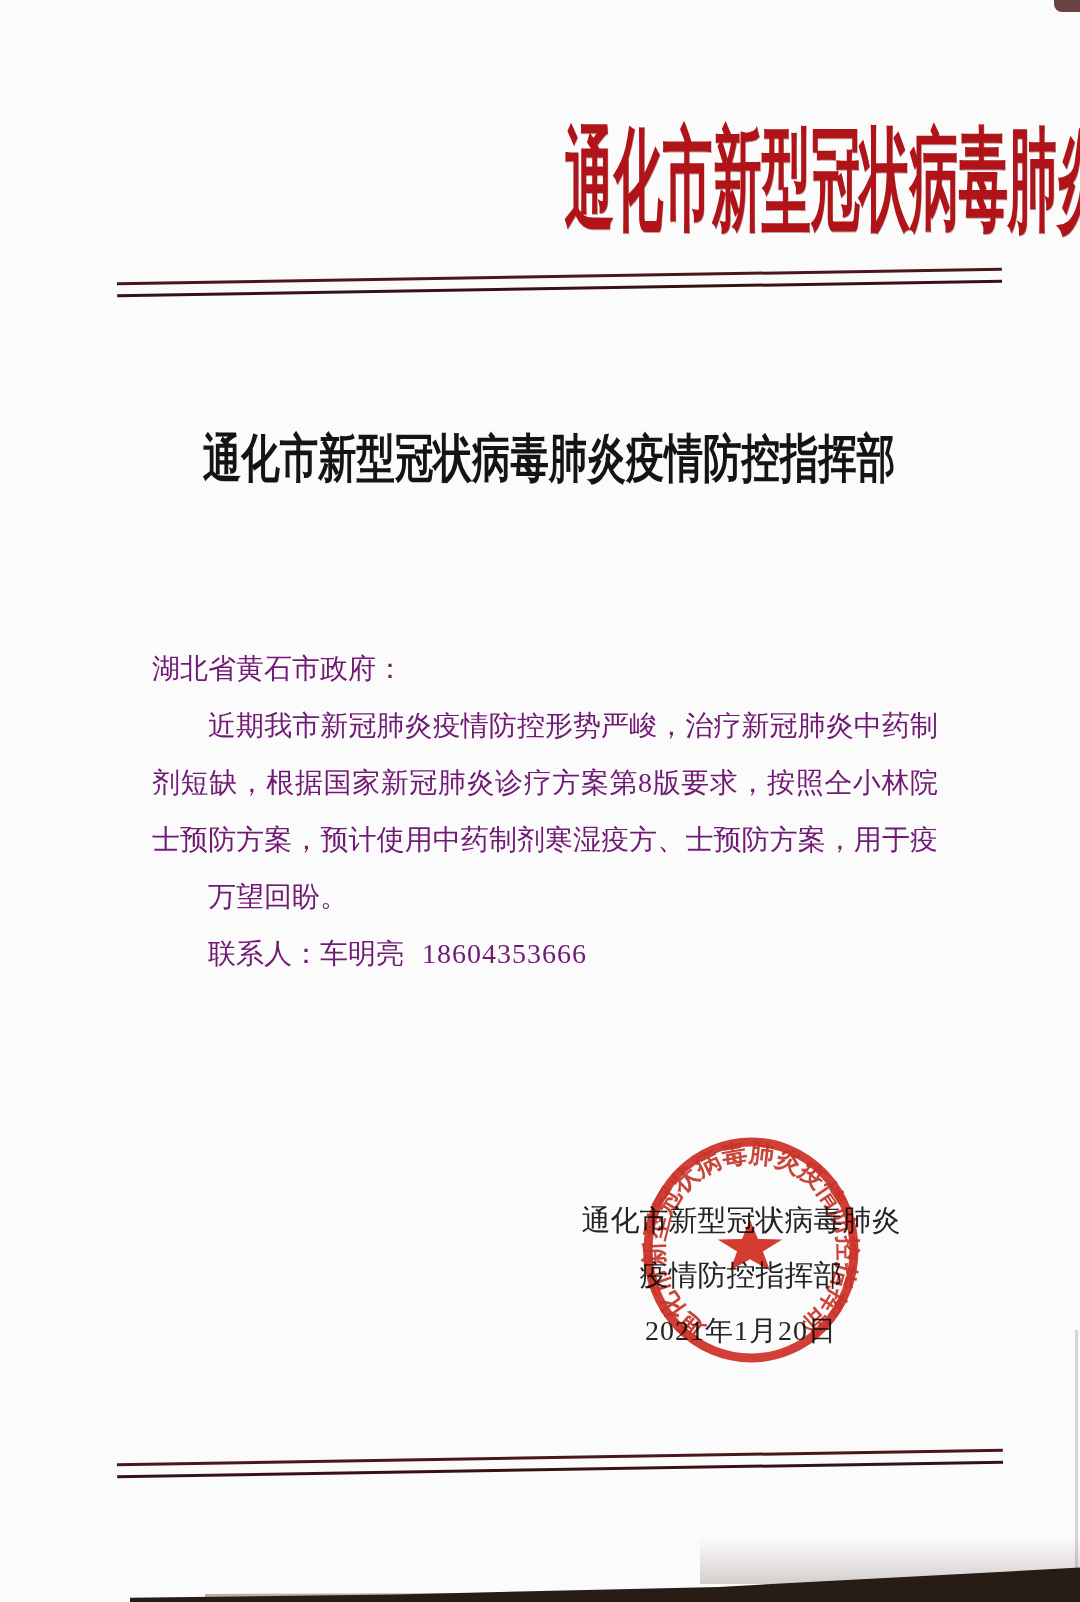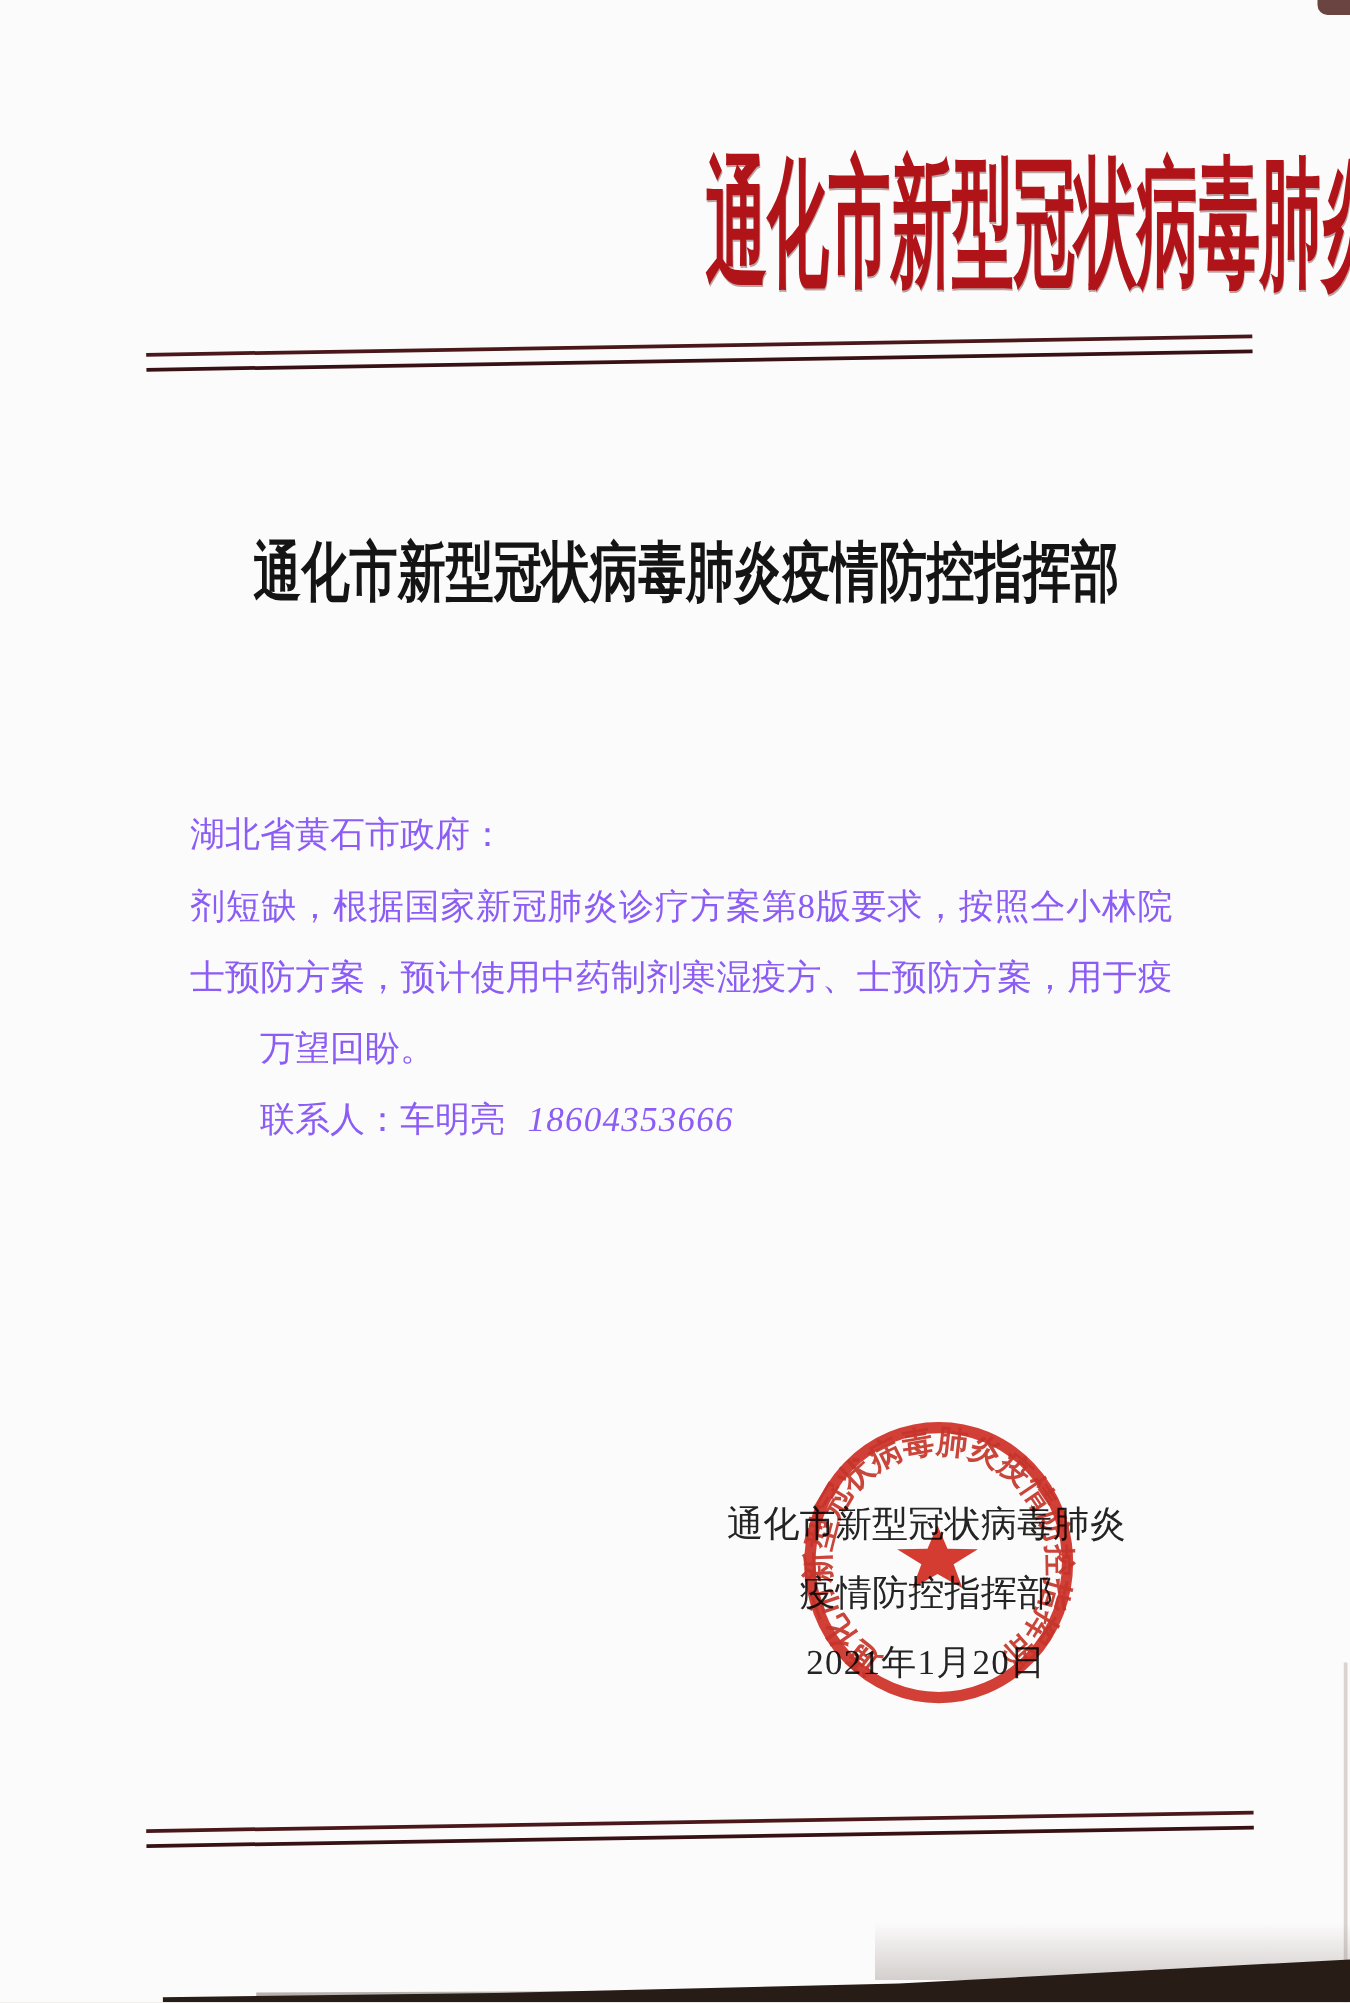--- a/index.html
+++ b/index.html
@@ -37,27 +37,27 @@
     position:absolute;left:0;right:0;text-align:center;
     white-space:nowrap;font-size:52px;font-weight:bold;line-height:1;
     color:#141414;margin-left:18px;
   }
   .title-line .squeeze{display:inline-block;transform:scaleX(0.74);transform-origin:center;}
   .title-1{top:433px;}
   .title-2{top:503px;}
   
   .body-text{
     position:absolute;left:152px;top:640px;width:786px;
-    font-size:28px;line-height:57px;color:#8b5cf6;
+    font-size:28px;line-height:57px;color:#701a75;
   }
   .bline{text-align:justify;}
   .bline.full{text-align-last:justify;}
   .indent{text-indent:2em;}
   .contact-line2{padding-left:6em;}
-  .phone{margin-left:18px;letter-spacing:1px;font-style:italic;}
+  .phone{margin-left:18px;letter-spacing:1px;}
   
   .signature{
     position:absolute;left:565px;top:1193px;width:352px;
     text-align:center;font-size:29px;line-height:55px;color:#242424;
     z-index:1;white-space:nowrap;
   }
   .sig-date{font-size:28px;letter-spacing:1px;}
   
   .seal{
     position:absolute;left:611px;top:1120px;
@@ -96,20 +96,21 @@
   </div>
   <div class="rule rule-top"></div>
 
 
   <div class="title-line title-1">
     <span class="squeeze">通化市新型冠状病毒肺炎疫情防控指挥部</span>
   </div>
 
   <div class="body-text">
     <div class="bline">湖北省黄石市政府：</div>
+    <div class="bline full indent">近期我市新冠肺炎疫情防控形势严峻，治疗新冠肺炎中药制</div>
     <div class="bline full">剂短缺，根据国家新冠肺炎诊疗方案第8版要求，按照仝小林院</div>
     <div class="bline full">士预防方案，预计使用中药制剂寒湿疫方、士预防方案，用于疫</div>
     <div class="indent">万望回盼。</div>
     <div class="indent">
       <span>联系人：</span><span>车明亮</span><span class="phone">18604353666</span>
     </div>
   </div>
 
   <div class="signature">
     <div>通化市新型冠状病毒肺炎</div>

